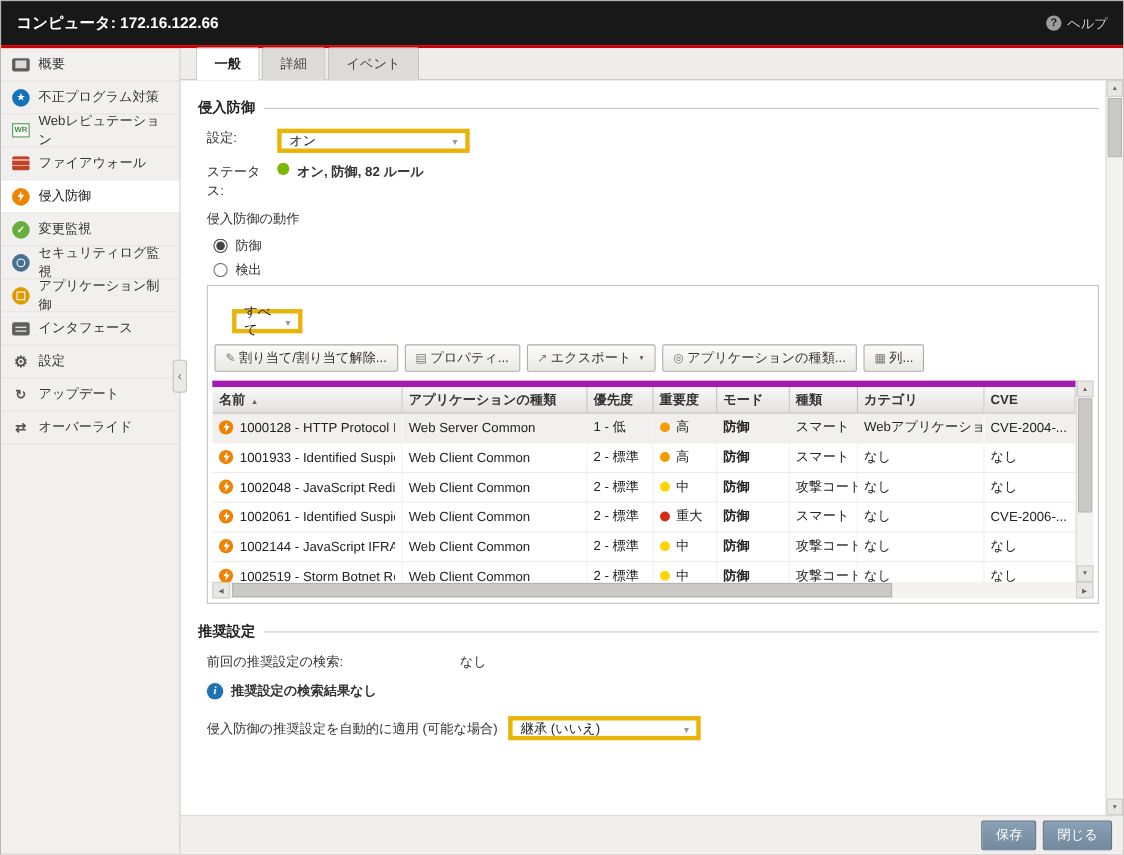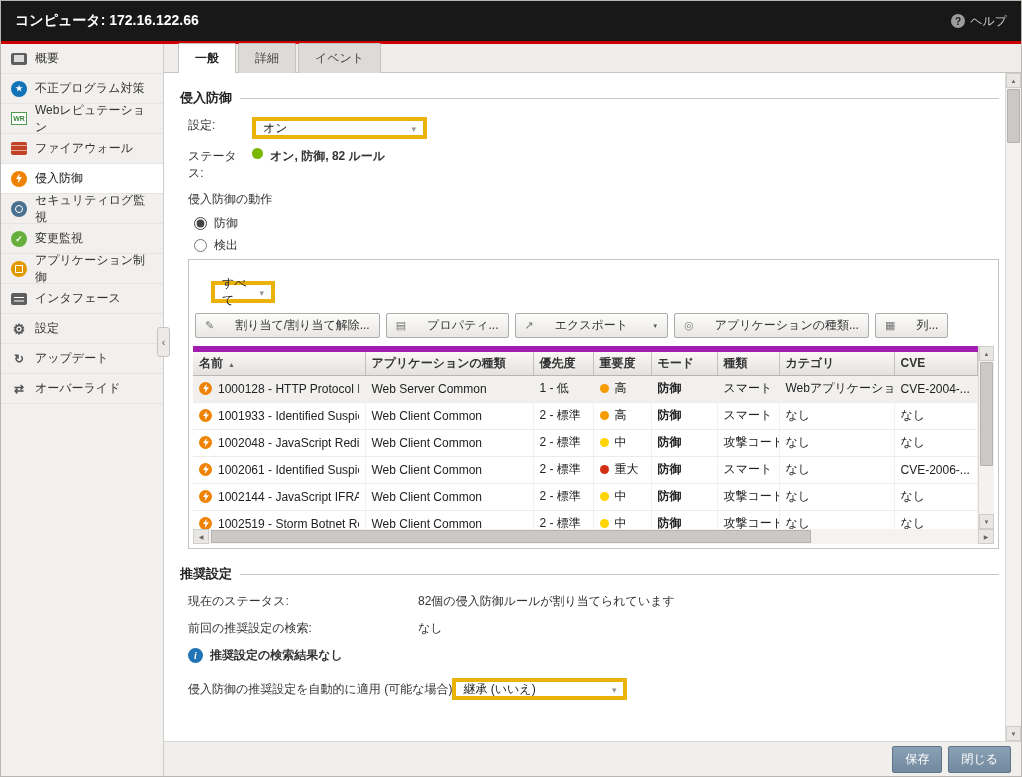--- a/index.html
+++ b/index.html
@@ -105,21 +105,21 @@
   .status-dot { width:11px; height:11px; border-radius:50%; background:#7ab800; display:inline-block; margin-right:7px; }
   .status-value { font-weight:bold; }
   .sub-label { margin:4px 0 7px 8px; }
   .radio-row { display:flex; align-items:center; gap:7px; margin:0 0 5px 14px; cursor:pointer; }
   input[type=radio] { width:13px; height:13px; margin:0; accent-color:#444; }
 
   
   .rules-box { border:1px solid #c6c4c1; margin:0 0 0 8px; padding:16px 4px 4px; }
   .rules-filter { margin:0 0 10px 18px; }
   .rules-toolbar { display:flex; gap:6px; margin:0 0 8px 2px; }
-  .tb-btn { display:inline-flex; align-items:center; gap:21px; height:25px; padding:0 9px;
+  .tb-btn { display:inline-flex; align-items:center; gap:3px; height:25px; padding:0 9px;
     background:linear-gradient(#fcfcfb,#e9e7e4); border:1px solid #aeaca9; border-radius:2px;
     font-size:12px; color:#333; cursor:pointer; font-family:inherit; }
   .tb-btn.has-menu::after { content:"▼"; font-size:6px; color:#555; margin-left:3px; }
   .tb-icon { font-size:11px; color:#777; }
   .tb-icon-assign::before { content:"✎"; }
   .tb-icon-properties::before { content:"▤"; }
   .tb-icon-export::before { content:"↗"; }
   .tb-icon-application-types::before { content:"◎"; }
   .tb-icon-columns::before { content:"▦"; }
 
@@ -142,21 +142,21 @@
   .v-mode { font-weight:bold; }
 
   
   .rec-row { display:flex; align-items:center; margin:0 0 10px 8px; }
   .rec-label { width:230px; flex:0 0 230px; }
   .info-row { display:flex; align-items:center; gap:7px; margin:2px 0 14px 8px; font-weight:bold; color:#333; }
   .info-icon { width:15px; height:15px; border-radius:50%; background:#2073b5; color:#fff; font-size:10px;
     font-weight:bold; font-style:italic; font-family:"Liberation Serif", serif;
     display:flex; align-items:center; justify-content:center; flex:0 0 15px; }
   .info-icon::after { content:"i"; }
-  .auto-row { display:flex; align-items:center; margin:0 0 16px 8px; }
+  .auto-row { display:flex; align-items:center; gap:10px; margin:0 0 16px 8px; }
 
   
   .footer { height:35px; flex:0 0 35px; background:#f1efec; border-top:1px solid #d8d6d3;
     display:flex; align-items:center; justify-content:flex-end; gap:6px; padding:0 10px; }
   .btn-primary { background:linear-gradient(#8aa0b4,#73899e); border:1px solid #5e7489; color:#fff;
     font-size:12px; padding:4px 12px; border-radius:2px; cursor:pointer; font-family:inherit; }
 </style>
 </head>
 <body>
 
@@ -188,26 +188,26 @@
   </div>
           <div class="side-item">
     <span class="s-icon icon-firewall"></span>
     <span class="s-label">ファイアウォール</span>
   </div>
           <div class="side-item active">
     <span class="s-icon icon-ips"></span>
     <span class="s-label">侵入防御</span>
   </div>
           <div class="side-item">
+    <span class="s-icon icon-integrity"></span>
+    <span class="s-label">変更監視</span>
+  </div>
+          <div class="side-item">
     <span class="s-icon icon-log"></span>
     <span class="s-label">セキュリティログ監視</span>
-  </div>
-          <div class="side-item">
-    <span class="s-icon icon-integrity"></span>
-    <span class="s-label">変更監視</span>
   </div>
           <div class="side-item">
     <span class="s-icon icon-appcontrol"></span>
     <span class="s-label">アプリケーション制御</span>
   </div>
           <div class="side-item">
     <span class="s-icon icon-interfaces"></span>
     <span class="s-label">インタフェース</span>
   </div>
           <div class="side-item">
@@ -485,24 +485,20 @@
                 </div>
               <div class="sb-btn-h sb-right"></div>
             </div>
           </div>
 
           <div class="section-head mt">
             <span class="section-title">推奨設定</span>
             <span class="hline"></span>
           </div>
           <div class="rec-row">
-            <span class="rec-label">現在のステータス:</span>
-            <span>82個の侵入防御ルールが割り当てられています</span>
-          </div>
-          <div class="rec-row">
             <span class="rec-label">前回の推奨設定の検索:</span>
             <span>なし</span>
           </div>
           <div class="info-row">
             <span class="info-icon"></span>
             <span>推奨設定の検索結果なし</span>
           </div>
           <div class="auto-row">
             <span>侵入防御の推奨設定を自動的に適用 (可能な場合)</span>
             <div class="select w-175">

